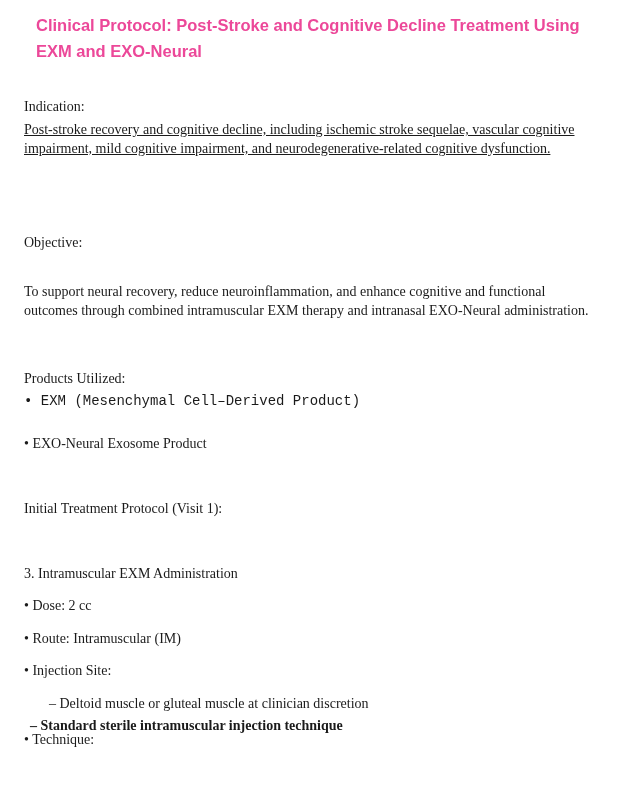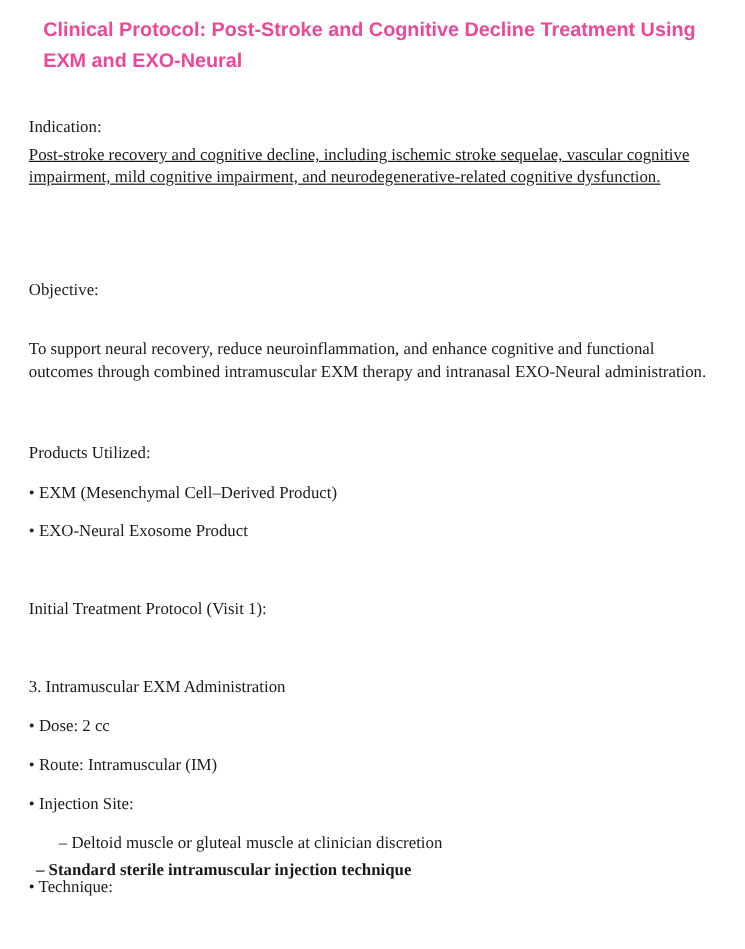--- a/index.html
+++ b/index.html
@@ -59,21 +59,21 @@
 <div class="page">
   <h1 class="title">Clinical Protocol: Post-Stroke and Cognitive Decline Treatment Using EXM and EXO-Neural</h1>
 
   <div class="line" style="top:97px;">Indication:</div>
   <div class="para" style="top:120px;text-decoration:underline;">Post-stroke recovery and cognitive decline, including ischemic stroke sequelae, vascular cognitive impairment, mild cognitive impairment, and neurodegenerative-related cognitive dysfunction.</div>
 
   <div class="line" style="top:233px;text-align:right;">Objective:</div>
   <div class="para" style="top:266px;margin-top:16px;">To support neural recovery, reduce neuroinflammation, and enhance cognitive and functional outcomes through combined intramuscular EXM therapy and intranasal EXO-Neural administration.</div>
 
   <div class="line" style="top:369px;text-align:center;">Products Utilized:</div>
-  <div class="line" style="top:402px;">• EXM (Mesenchymal Cell–Derived Product)</div>
+  <div class="line" style="top:392px;font-family:Liberation Mono, monospace;">• EXM (Mesenchymal Cell–Derived Product)</div>
   <div class="line" style="top:434px;">• EXO-Neural Exosome Product</div>
 
   <div class="line" style="top:499px;text-align:center;">Initial Treatment Protocol (Visit 1):</div>
 
   <div class="line" style="top:564px;">3. Intramuscular EXM Administration</div>
   <div class="line" style="top:596px;">• Dose: 2 cc</div>
   <div class="line" style="top:629px;">• Route: Intramuscular (IM)</div>
   <div class="line" style="top:661px;">• Injection Site:</div>
   <div class="line sub" style="top:694px;margin-left:19px;">– Deltoid muscle or gluteal muscle at clinician discretion</div>
   <div class="line" style="top:730px;">• Technique:</div>

